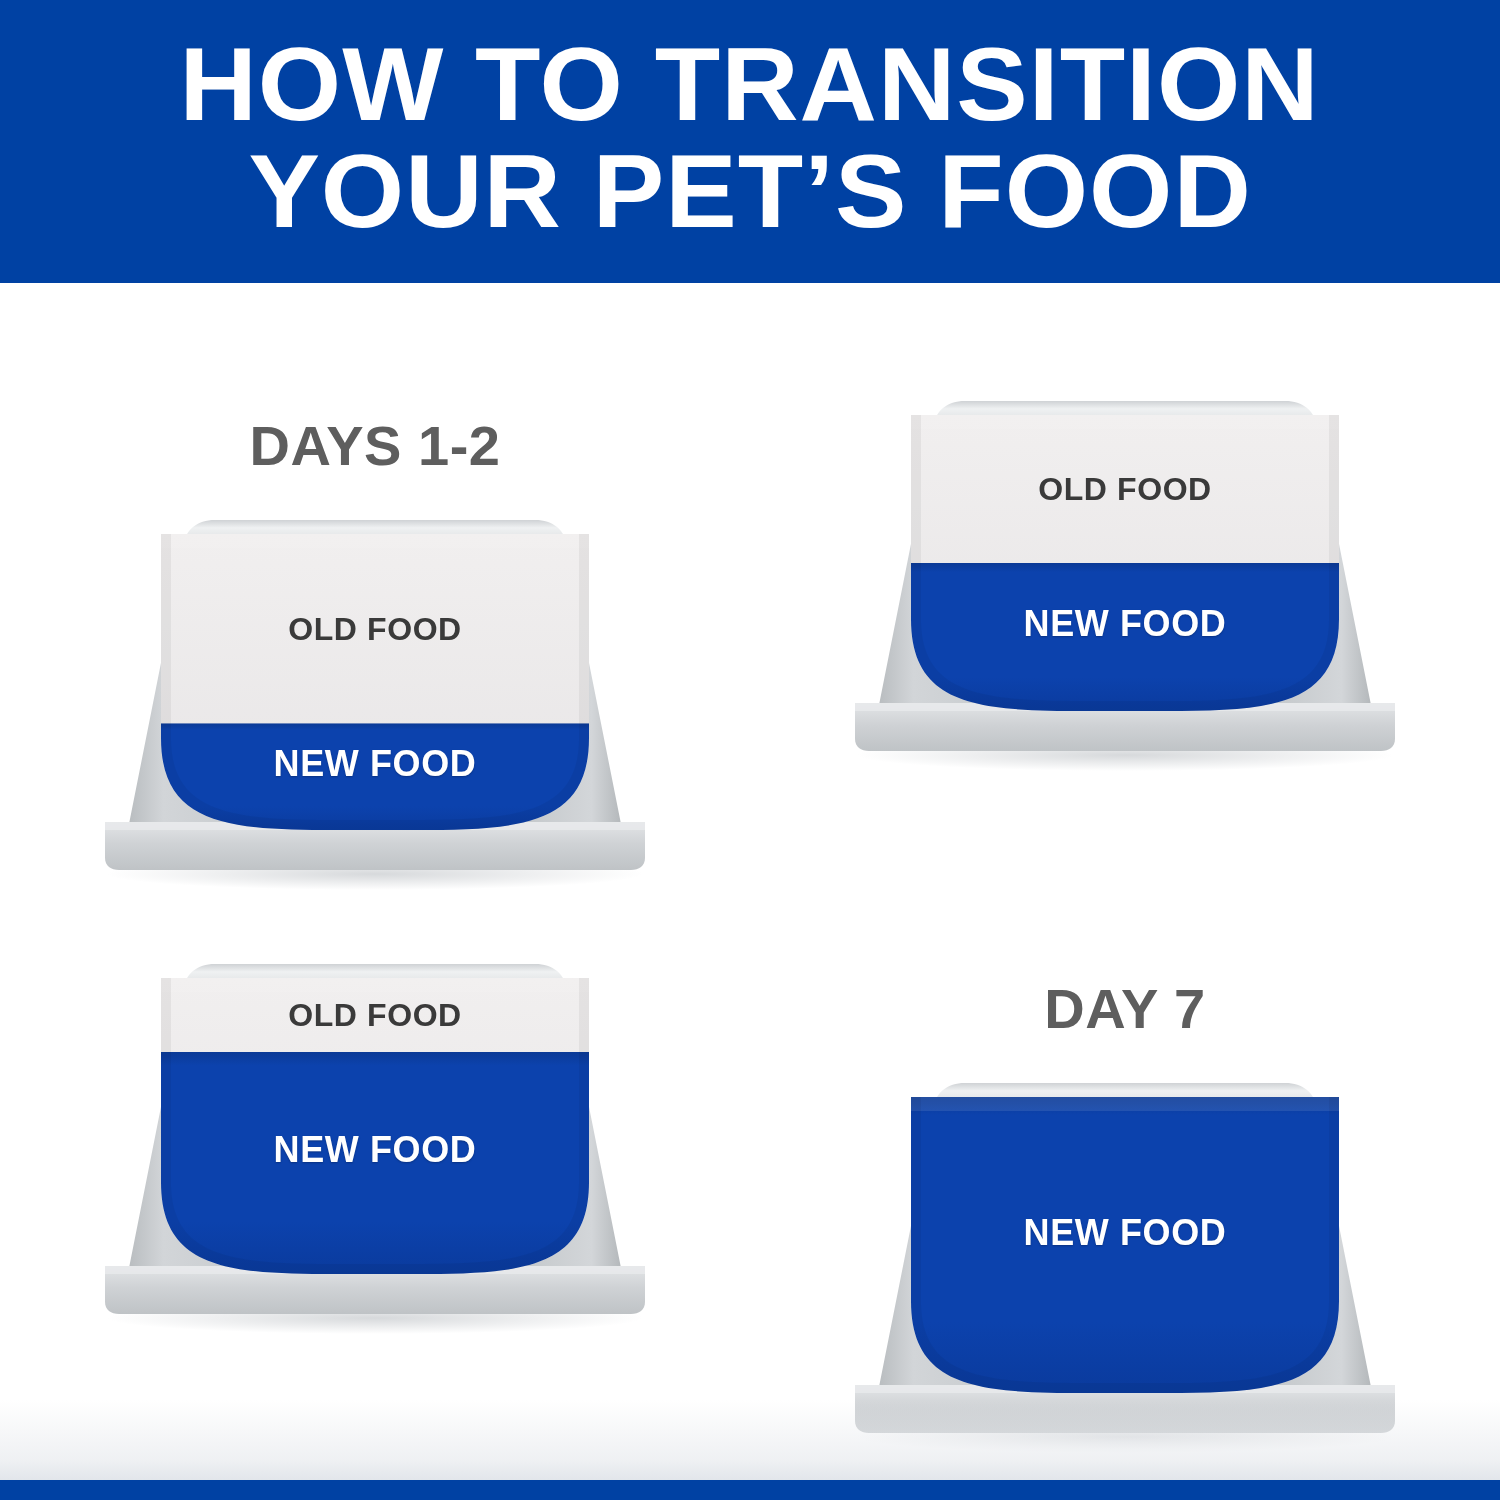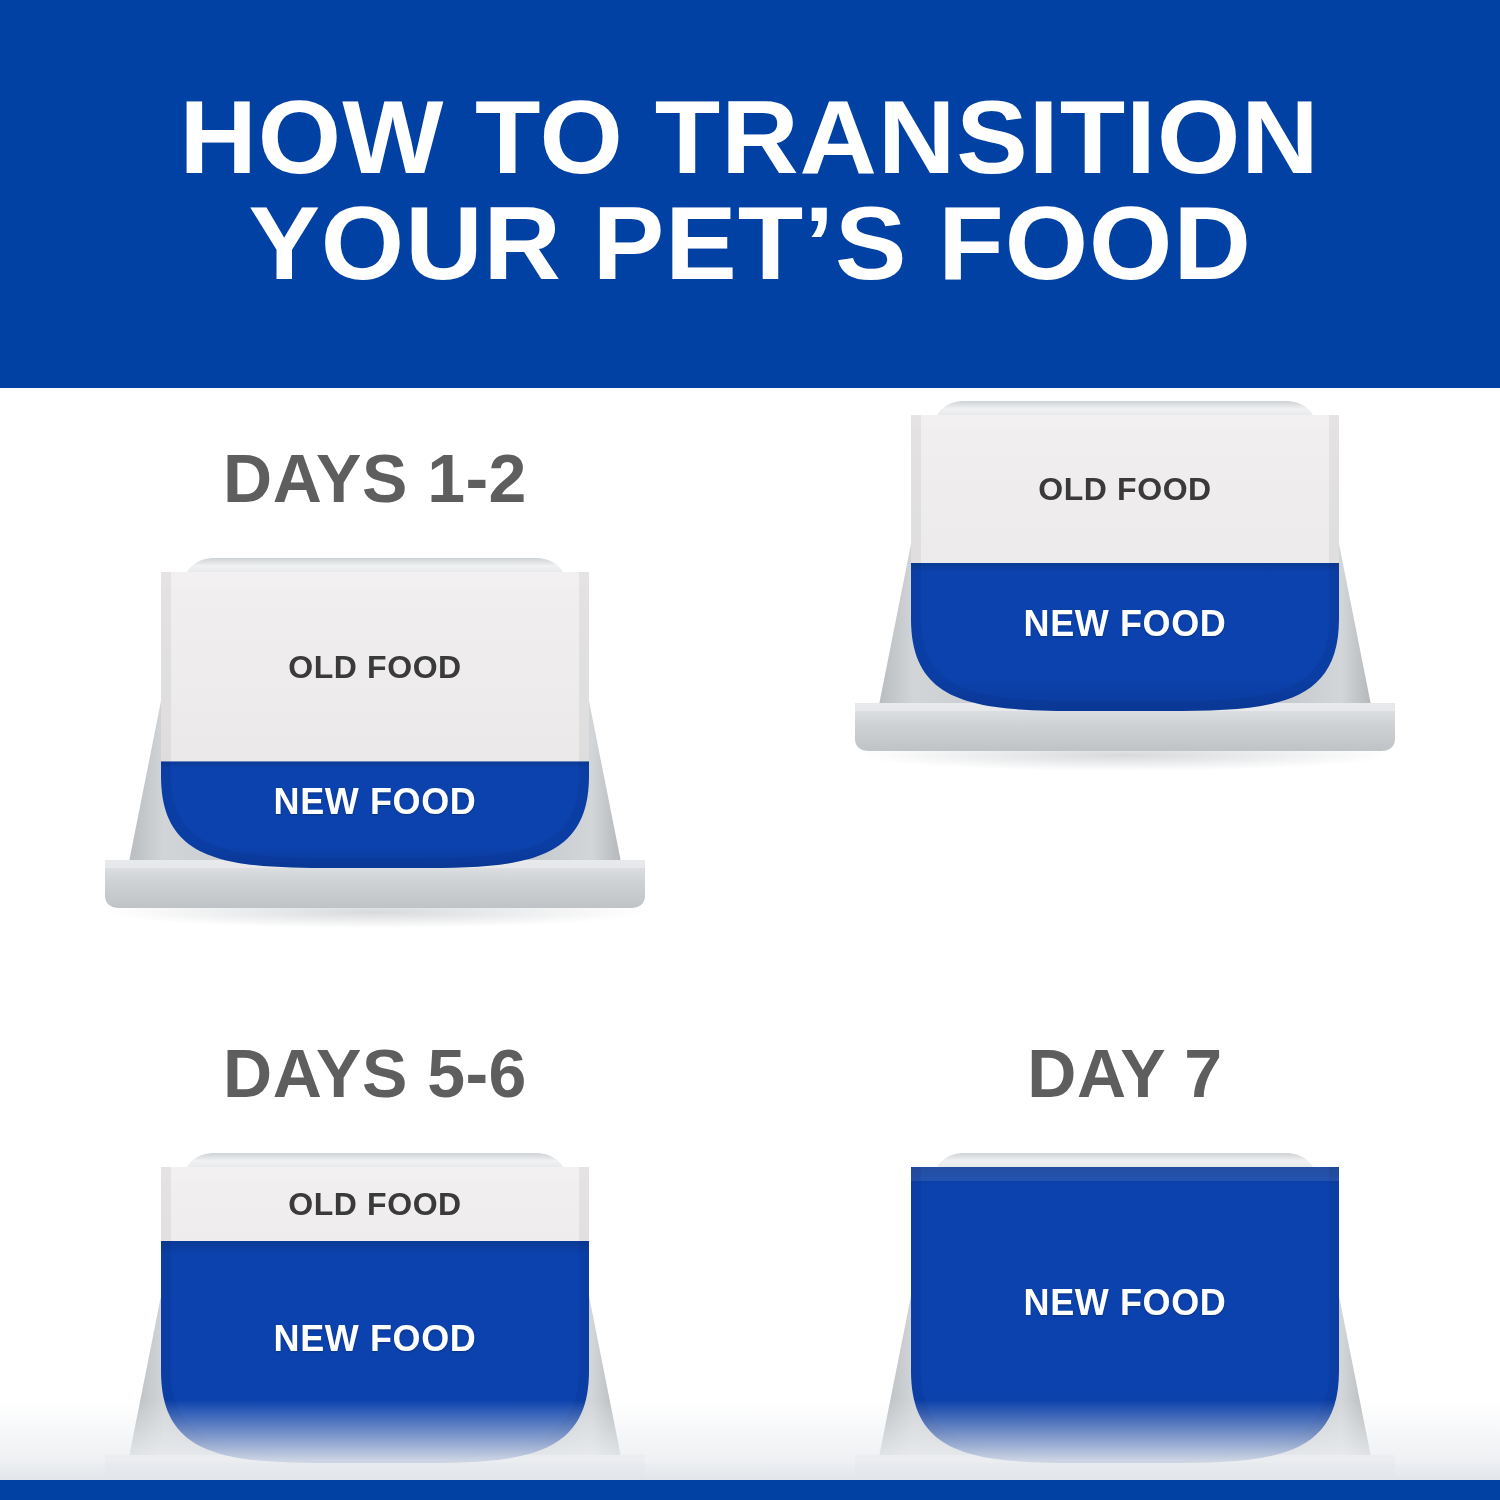--- a/index.html
+++ b/index.html
@@ -14,21 +14,21 @@
     overflow: hidden;
     position: relative;
   }
 
   
   .header-banner {
     position: absolute;
     left: 0;
     top: 0;
     width: 1500px;
-    height: 388px;
+    height: 283px;
     background: #0041A3;
     display: flex;
     flex-direction: column;
     align-items: center;
     justify-content: center;
     box-sizing: border-box;
     padding-bottom: 8px;
   }
   .header-line {
     color: #ffffff;
@@ -55,25 +55,25 @@
     grid-template-columns: 1fr 1fr;
     grid-template-rows: 1fr 1fr;
   }
   .panel {
     position: relative;
     display: flex;
     flex-direction: column;
     align-items: center;
   }
   .panel-title {
-    margin-top: 89px;
+    margin-top: 63px;
     color: #5E5E5E;
     font-family: "Liberation Sans", sans-serif;
     font-weight: bold;
-    font-size: 68px;
+    font-size: 56px;
     letter-spacing: 0.5px;
     line-height: 1;
     white-space: nowrap;
   }
 
   
   .bowl-wrap {
     position: relative;
     width: 620px;
     height: 400px;
@@ -300,21 +300,20 @@
            L 524 226
            C 524 324, 438 318, 310 318
            C 182 318, 96 324, 96 226
            Z" fill="#000000" opacity="0.05"></path>
 </svg>
         <div class="food-label label-old" style="top: 80px; color: rgb(58, 58, 58);">OLD FOOD</div>
         <div class="food-label label-new" style="top: 213px;">NEW FOOD</div>
       </div>
     </div>
     <div class="panel">
-      <div class="panel-title" style="color: rgb(94, 94, 94);">DAYS 5-6</div>
       <div class="bowl-wrap">
 <svg class="bowl-svg" viewBox="0 0 620 400" xmlns="http://www.w3.org/2000/svg">
   <defs>
     <linearGradient id="gBodyp2" x1="0" y1="0" x2="1" y2="0">
       <stop offset="0" stop-color="#B9BDC0"></stop>
       <stop offset="0.07" stop-color="#D2D5D8"></stop>
       <stop offset="0.30" stop-color="#C5C9CC"></stop>
       <stop offset="0.52" stop-color="#D6D9DB"></stop>
       <stop offset="0.78" stop-color="#C2C6C9"></stop>
       <stop offset="0.94" stop-color="#D3D6D9"></stop>

